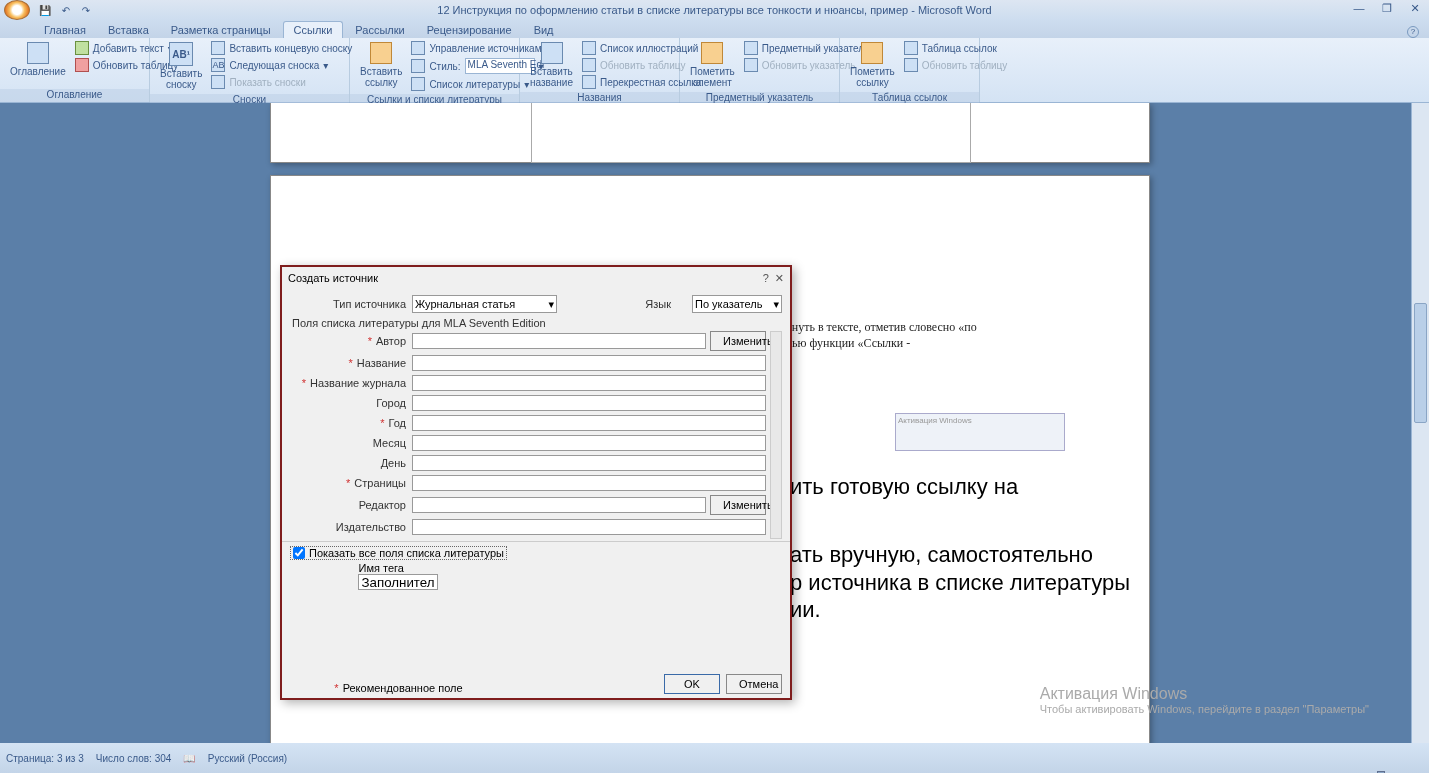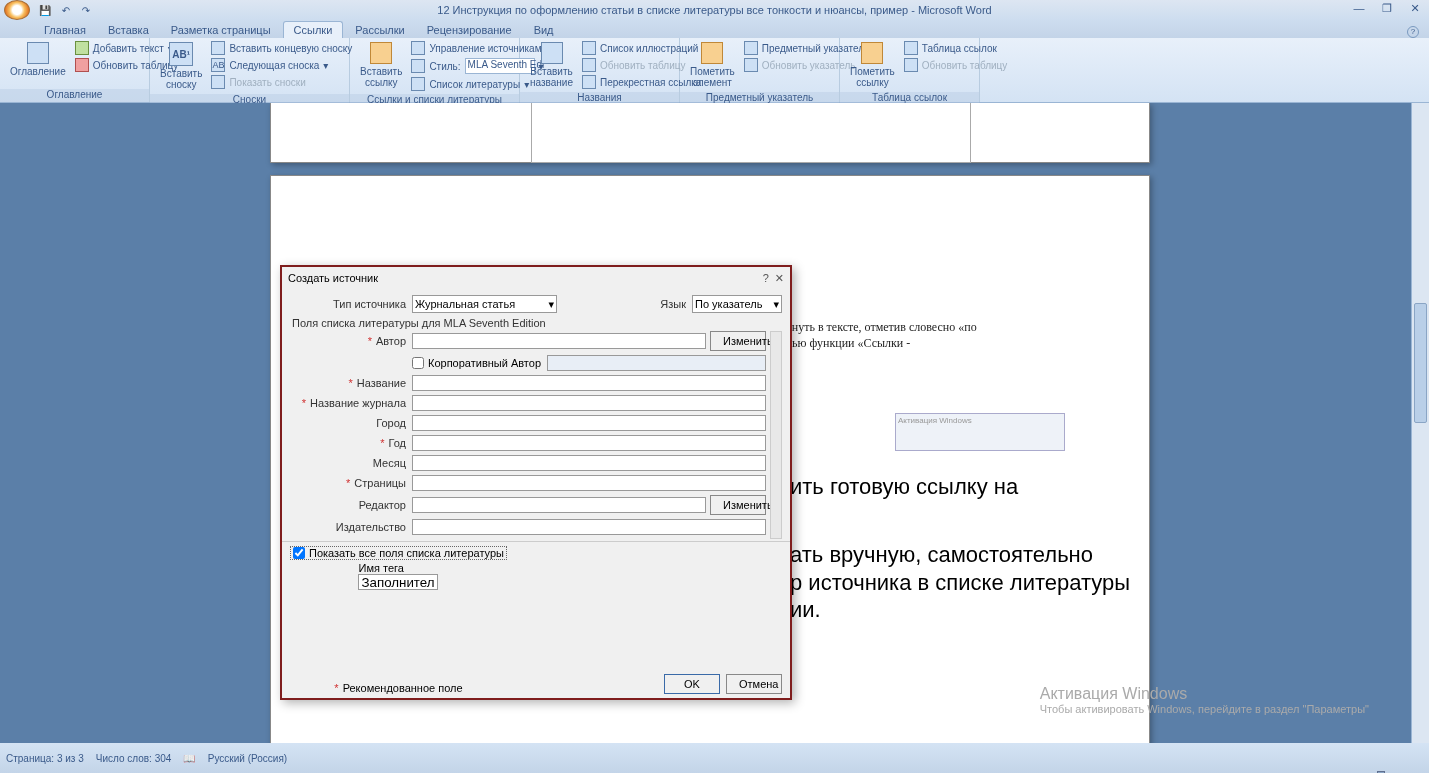--- a/index.html
+++ b/index.html
@@ -267,60 +267,56 @@
     </div>
   </div>
   <div class="dlg-body">
     <div class="dlg-row">
       <div class="dlg-label">Тип источника</div>
       <div class="dlg-select" style="width:145px">
           <span>Журнальная статья</span>
           <span>▾</span>
         </div>
       <div style="flex:1"></div>
-      <div class="dlg-label" style="width:auto;padding-right:6px">Язык</div>
+      <div class="dlg-label" style="width:auto;padding-right:21px">Язык</div>
       <div class="dlg-select" style="width:90px">
           <span>По указатель</span>
           <span>▾</span>
         </div>
     </div>
     <div class="dlg-section-label">Поля списка литературы для MLA Seventh Edition</div>
     <div class="dlg-fields-wrap">
       <div class="dlg-fields" id="dlg-fields">
           <div class="dlg-row">
             <div class="dlg-label"><span class="req">*</span>Автор</div>
             <div class="dlg-field"></div>
             <button class="dlg-btn" style="margin-left:4px;width:56px">Изменить</button>
           </div>
           <div class="dlg-row">
-            <div class="dlg-label"></div>
-            <label class="chk">
-              <input type="checkbox" style="">
-              <span>Корпоративный Автор</span>
-            </label>
-            <div class="dlg-field" style="margin-left:6px;background:#e8eef6"></div>
-          </div>
-          <div class="dlg-row">
             <div class="dlg-label"><span class="req">*</span>Название</div>
             <div class="dlg-field"></div>
           </div>
           <div class="dlg-row">
             <div class="dlg-label"><span class="req">*</span>Название журнала</div>
             <div class="dlg-field"></div>
           </div>
           <div class="dlg-row">
             <div class="dlg-label">Город</div>
             <div class="dlg-field"></div>
           </div>
           <div class="dlg-row">
             <div class="dlg-label"><span class="req">*</span>Год</div>
             <div class="dlg-field"></div>
           </div>
           <div class="dlg-row">
             <div class="dlg-label">Месяц</div>
+            <div class="dlg-field"></div>
+          </div>
+          <div class="dlg-row">
+            <div class="dlg-label">День</div>
             <div class="dlg-field"></div>
           </div>
           <div class="dlg-row">
             <div class="dlg-label"><span class="req">*</span>Страницы</div>
             <div class="dlg-field"></div>
           </div>
           <div class="dlg-row">
             <div class="dlg-label">Редактор</div>
             <div class="dlg-field"></div>
             <button class="dlg-btn" style="margin-left:4px;width:56px">Изменить</button>

